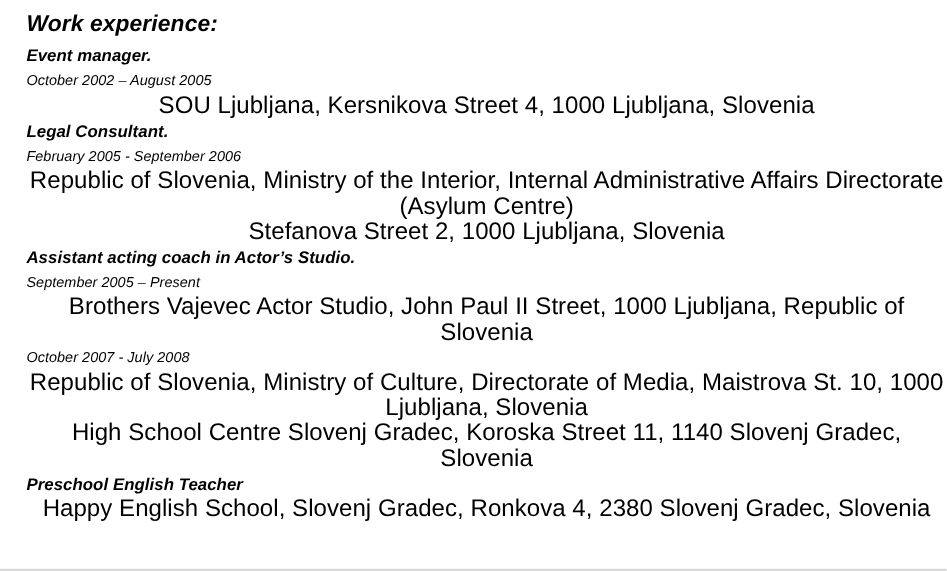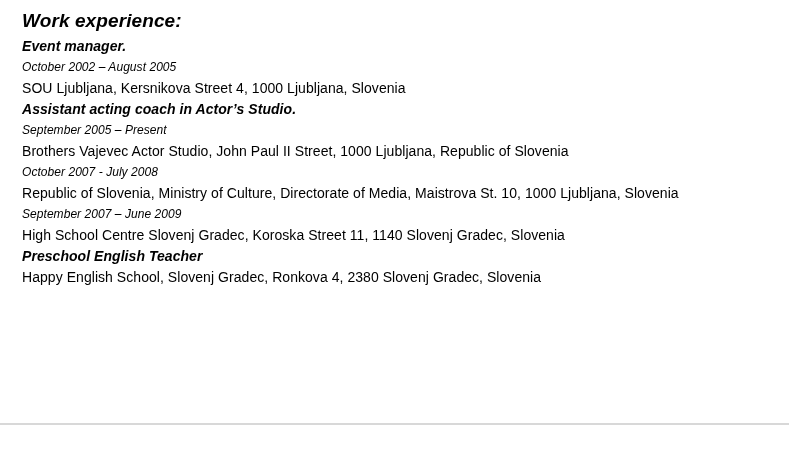--- a/index.html
+++ b/index.html
@@ -10,21 +10,21 @@
     width: 789px;
     height: 476px;
     background: #ffffff;
     font-family: "Liberation Sans", sans-serif;
     color: #000000;
     overflow: hidden;
   }
   .page {
     box-sizing: border-box;
     width: 789px;
-    height: 425px;
+    height: 476px;
     padding: 8px 0 15px 22px;
     position: relative;
   }
   .section-title {
     font-size: 19px;
     font-weight: bold;
     font-style: italic;
     line-height: 26px;
     margin: 0 0 2px 0;
     letter-spacing: 0.1px;
@@ -41,24 +41,25 @@
     letter-spacing: 0.05px;
   }
   .job-dates {
     font-size: 12px;
     font-style: italic;
     line-height: 21px;
     margin: 0;
     letter-spacing: 0.05px;
   }
   .job-place {
-    font-size: 14px;
+    font-size: 20px;
     line-height: 21px;
     margin: 0;
     letter-spacing: 0.05px;
+    text-align: center;
   }
   .job-place + .job-place {
     margin-top: 0;
   }
   .bottom-rule {
     position: absolute;
     left: 0;
     right: 0;
     bottom: 0;
     height: 2px;
@@ -71,34 +72,39 @@
 <div class="page">
 
   <h2 class="section-title">Work experience:</h2>
 
   <div class="entry">
     <div class="job-title">Event manager.</div>
     <div class="job-dates">October 2002 – August 2005</div>
     <div class="job-place">SOU Ljubljana, Kersnikova Street 4, 1000 Ljubljana, Slovenia</div>
   </div>
 
+  <div class="entry">
+    <div class="job-title">Legal Consultant.</div>
+    <div class="job-dates">February 2005 - September 2006</div>
+    <div class="job-place">Republic of Slovenia, Ministry of the Interior, Internal Administrative Affairs Directorate (Asylum Centre)</div>
+    <div class="job-place">Stefanova Street 2, 1000 Ljubljana, Slovenia</div>
+  </div>
 
   <div class="entry">
     <div class="job-title">Assistant acting coach in Actor’s Studio.</div>
     <div class="job-dates">September 2005 – Present</div>
     <div class="job-place">Brothers Vajevec Actor Studio, John Paul II Street, 1000 Ljubljana, Republic of Slovenia</div>
   </div>
 
   <div class="entry">
     <div class="job-dates">October 2007 - July 2008</div>
     <div class="job-place">Republic of Slovenia, Ministry of Culture, Directorate of Media, Maistrova St. 10, 1000 Ljubljana, Slovenia</div>
   </div>
 
   <div class="entry">
-    <div class="job-dates">September 2007 – June 2009</div>
     <div class="job-place">High School Centre Slovenj Gradec, Koroska Street 11, 1140 Slovenj Gradec, Slovenia</div>
   </div>
 
   <div class="entry">
     <div class="job-title">Preschool English Teacher</div>
     <div class="job-place">Happy English School, Slovenj Gradec, Ronkova 4, 2380 Slovenj Gradec, Slovenia</div>
   </div>
 
   <div class="bottom-rule"></div>
 </div>

